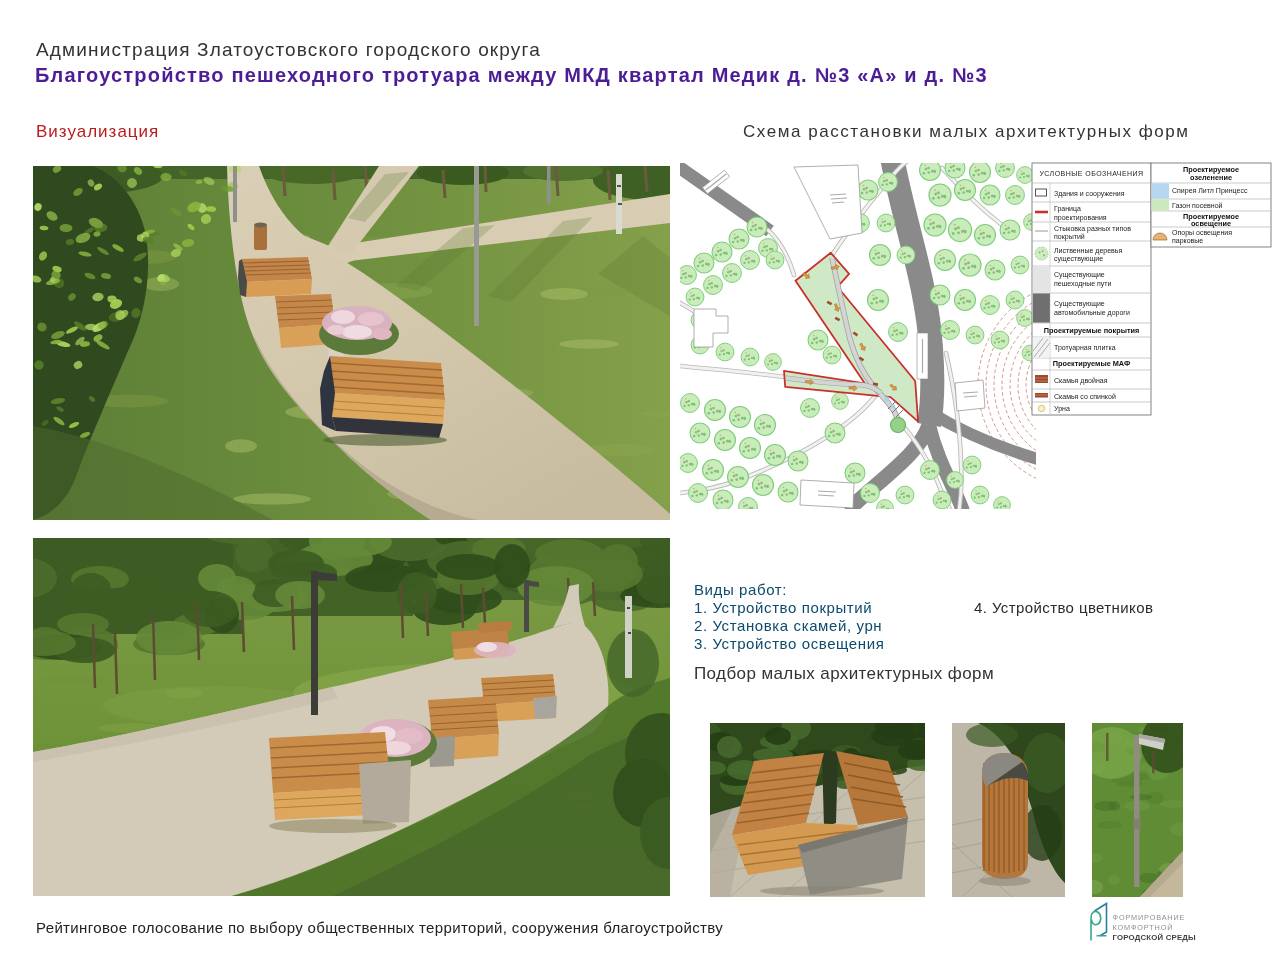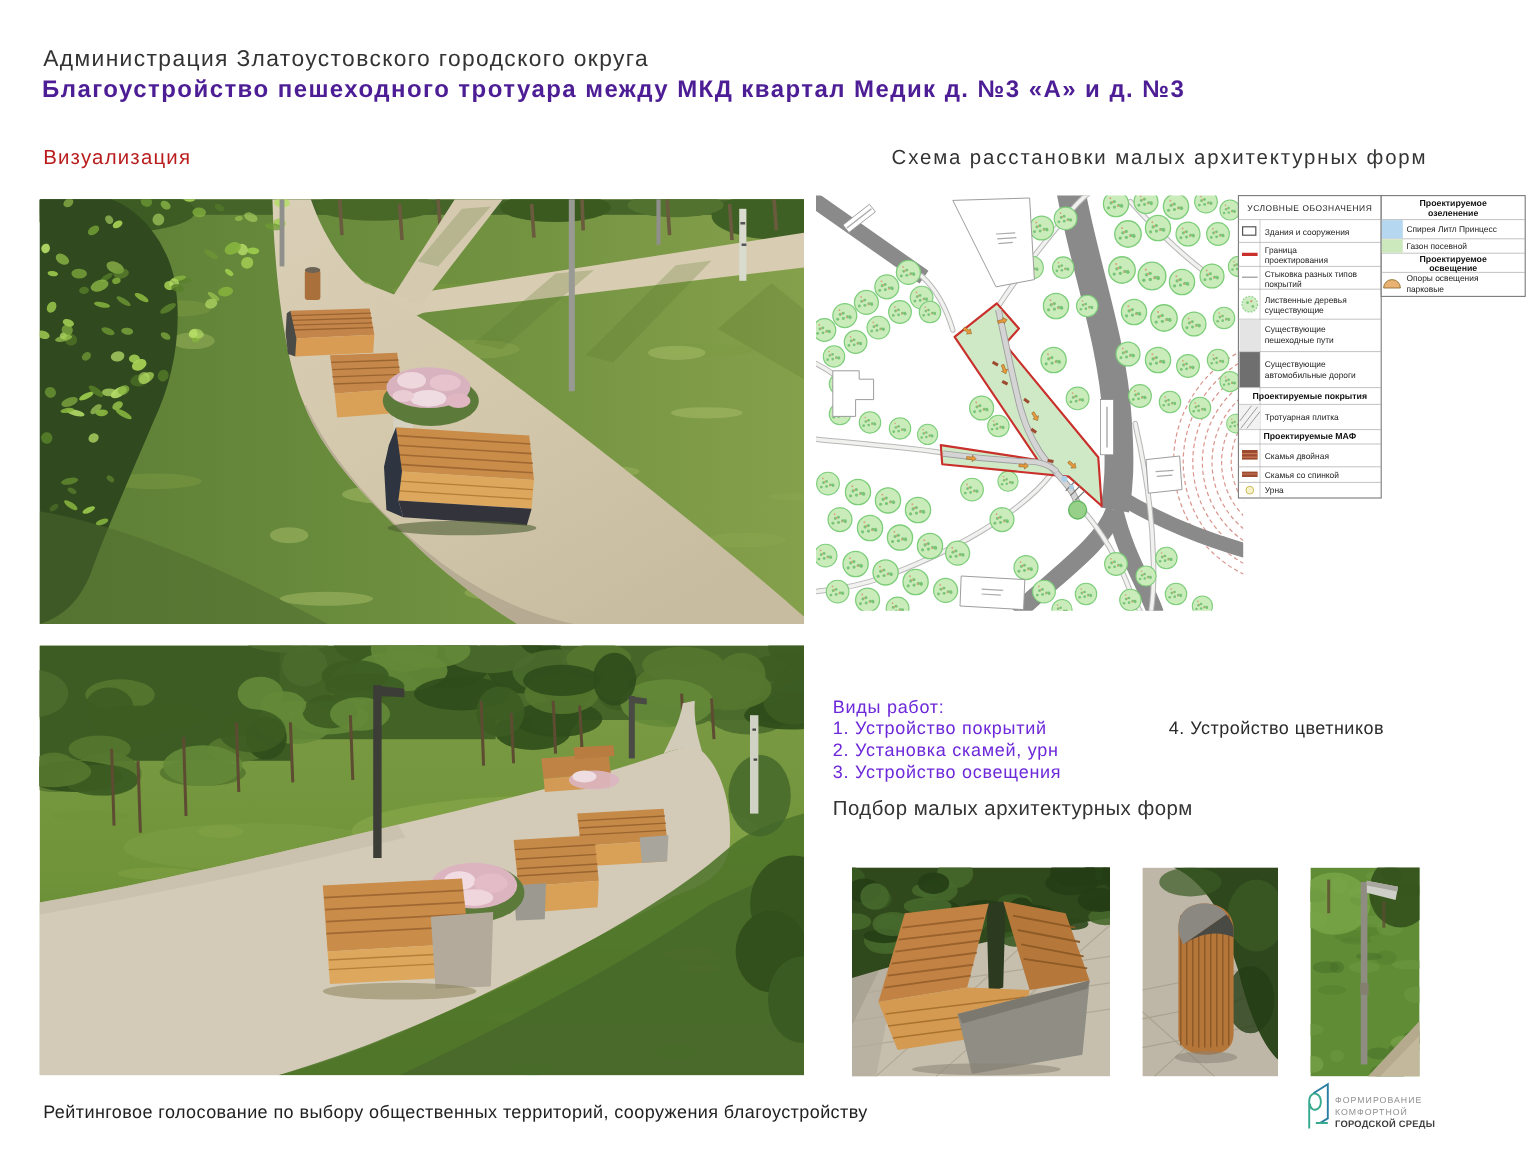--- a/index.html
+++ b/index.html
@@ -873,21 +873,21 @@
         <text x="181" y="65" text-anchor="middle" font-family="Liberation Sans,sans-serif" font-size="7.3px" font-weight="bold" fill="#111111">освещение</text>
       </g>
 
 <g>
         <path d="M123,79 A7,7 0 0 1 137,79 Z" fill="#eab272" stroke="#8a6a30" stroke-width="0.7"></path>
 <text x="142" y="73.5" font-family="Liberation Sans,sans-serif" font-size="7px" fill="#222222">Опоры освещения</text>
         <text x="142" y="82" font-family="Liberation Sans,sans-serif" font-size="7px" fill="#222222">парковые</text>
       </g>
 </svg></div>
 
-<div class="abs" style="left:694px;top:581px;font-size:15px;letter-spacing:0.6px;color:#6d28d9;line-height:18px;">Виды работ:<br>1. Устройство покрытий<br>2. Установка скамей, урн<br>3. Устройство освещения</div>
+<div class="abs" style="left:694px;top:581px;font-size:15px;letter-spacing:0.6px;color:#0c4a6e;line-height:18px;">Виды работ:<br>1. Устройство покрытий<br>2. Установка скамей, урн<br>3. Устройство освещения</div>
 
 <div class="abs" style="left:974px;top:599px;font-size:15px;letter-spacing:0.4px;color:#2b2b2b;text-align:center;">4. Устройство цветников</div>
 
 <div class="abs" style="left:694px;top:664px;font-size:17px;letter-spacing:0.4px;color:#333333;">Подбор малых архитектурных форм</div>
 
 <div class="abs" style="left:710px;top:723px;width:215px;height:174px">
 <svg width="215" height="174" viewBox="0 0 215 174" xmlns="http://www.w3.org/2000/svg">
 
 <g>
         <rect x="0" y="0" width="215" height="174" fill="#c6bfae"></rect>

